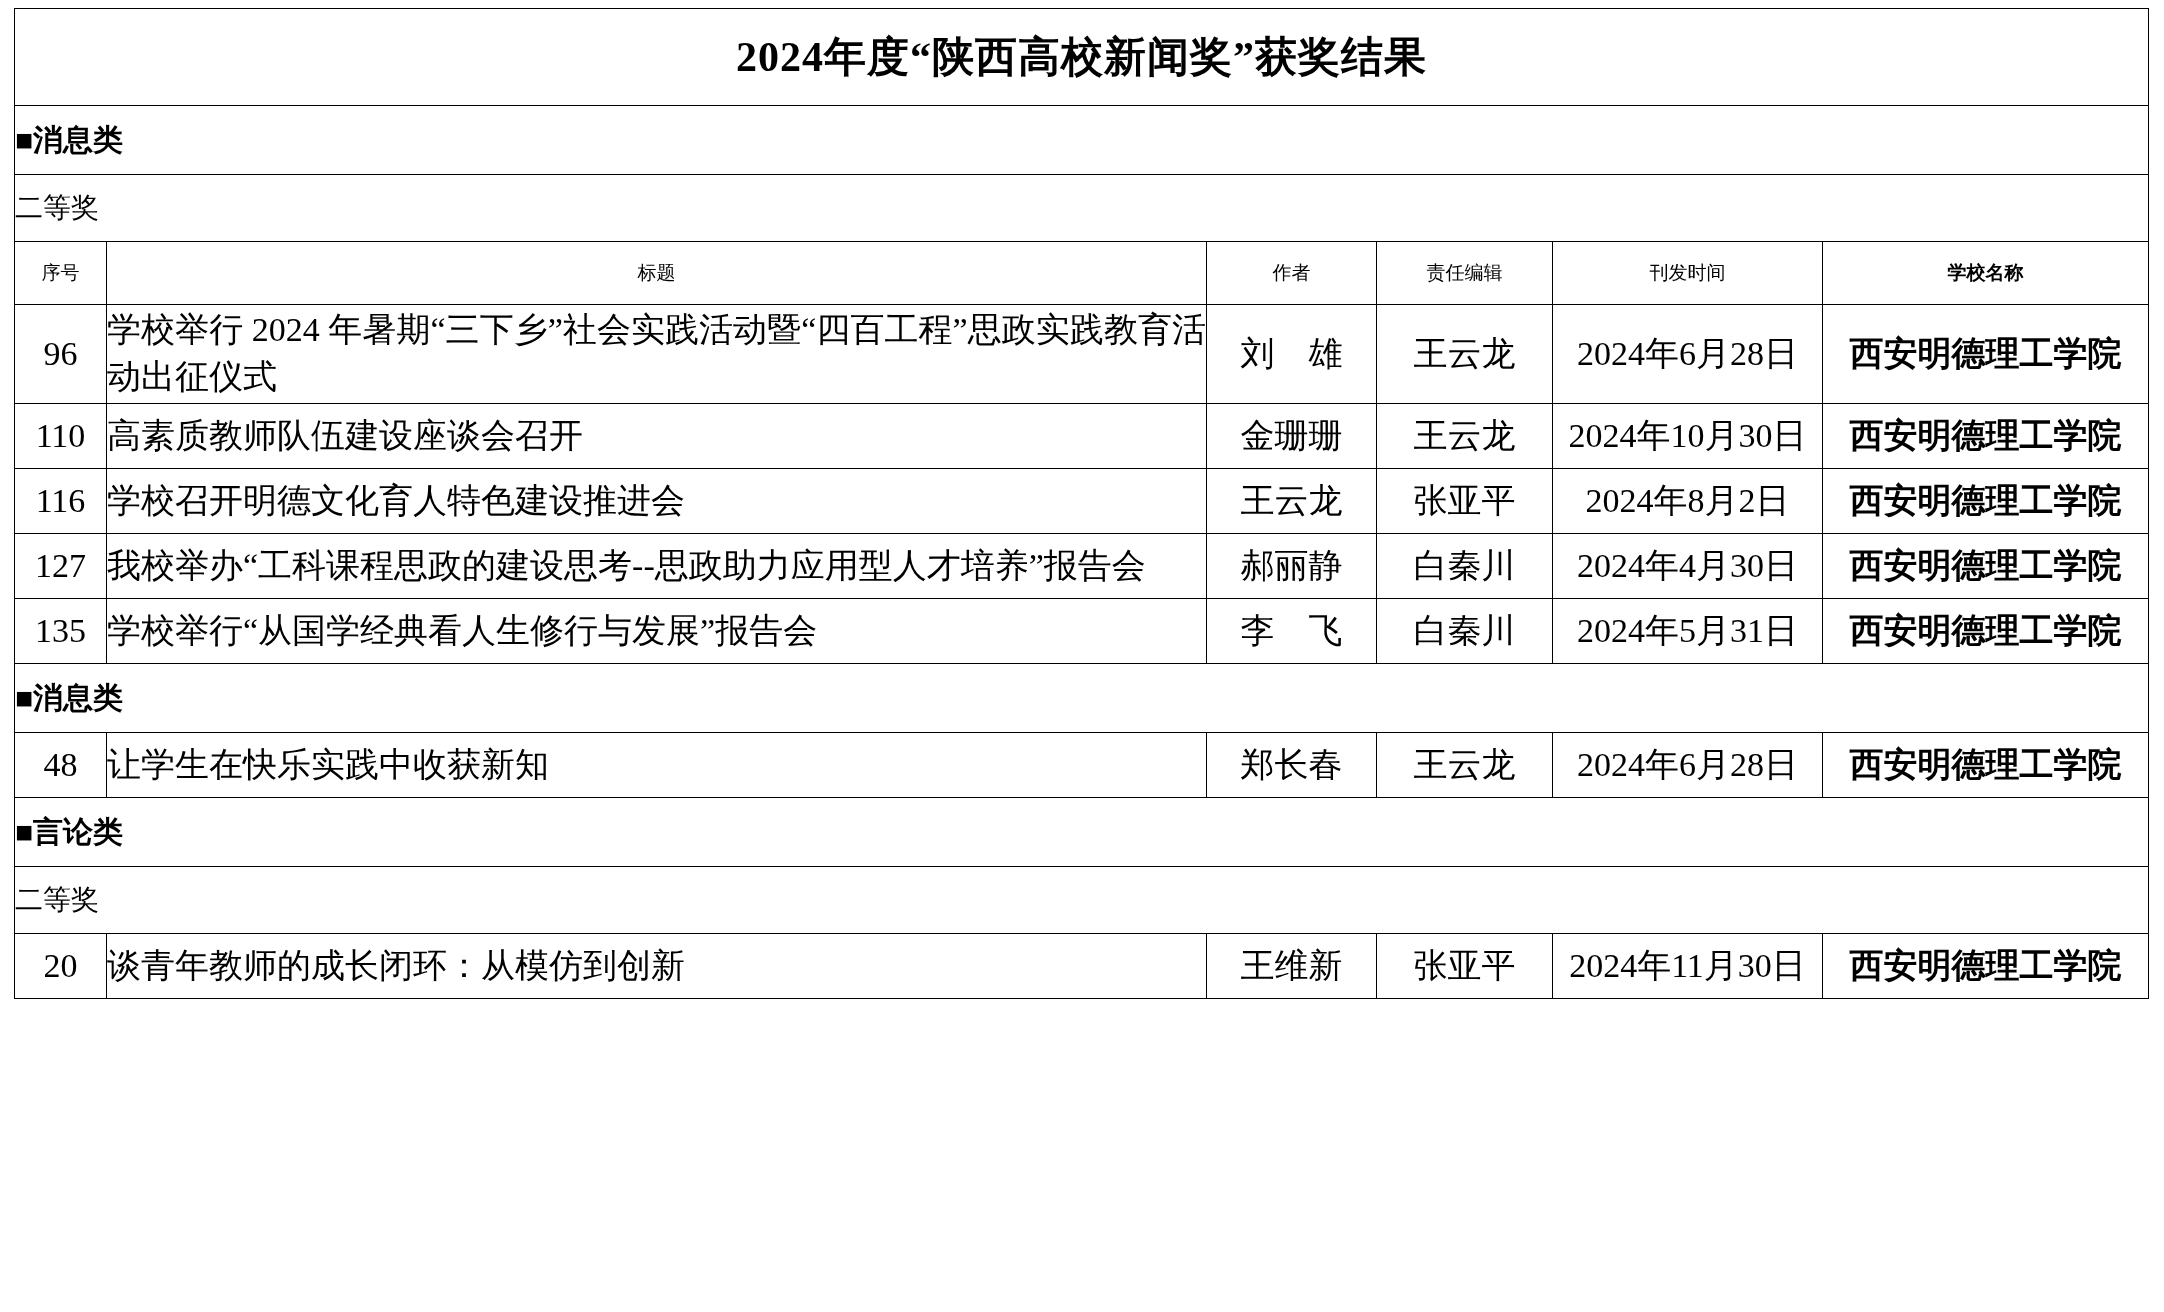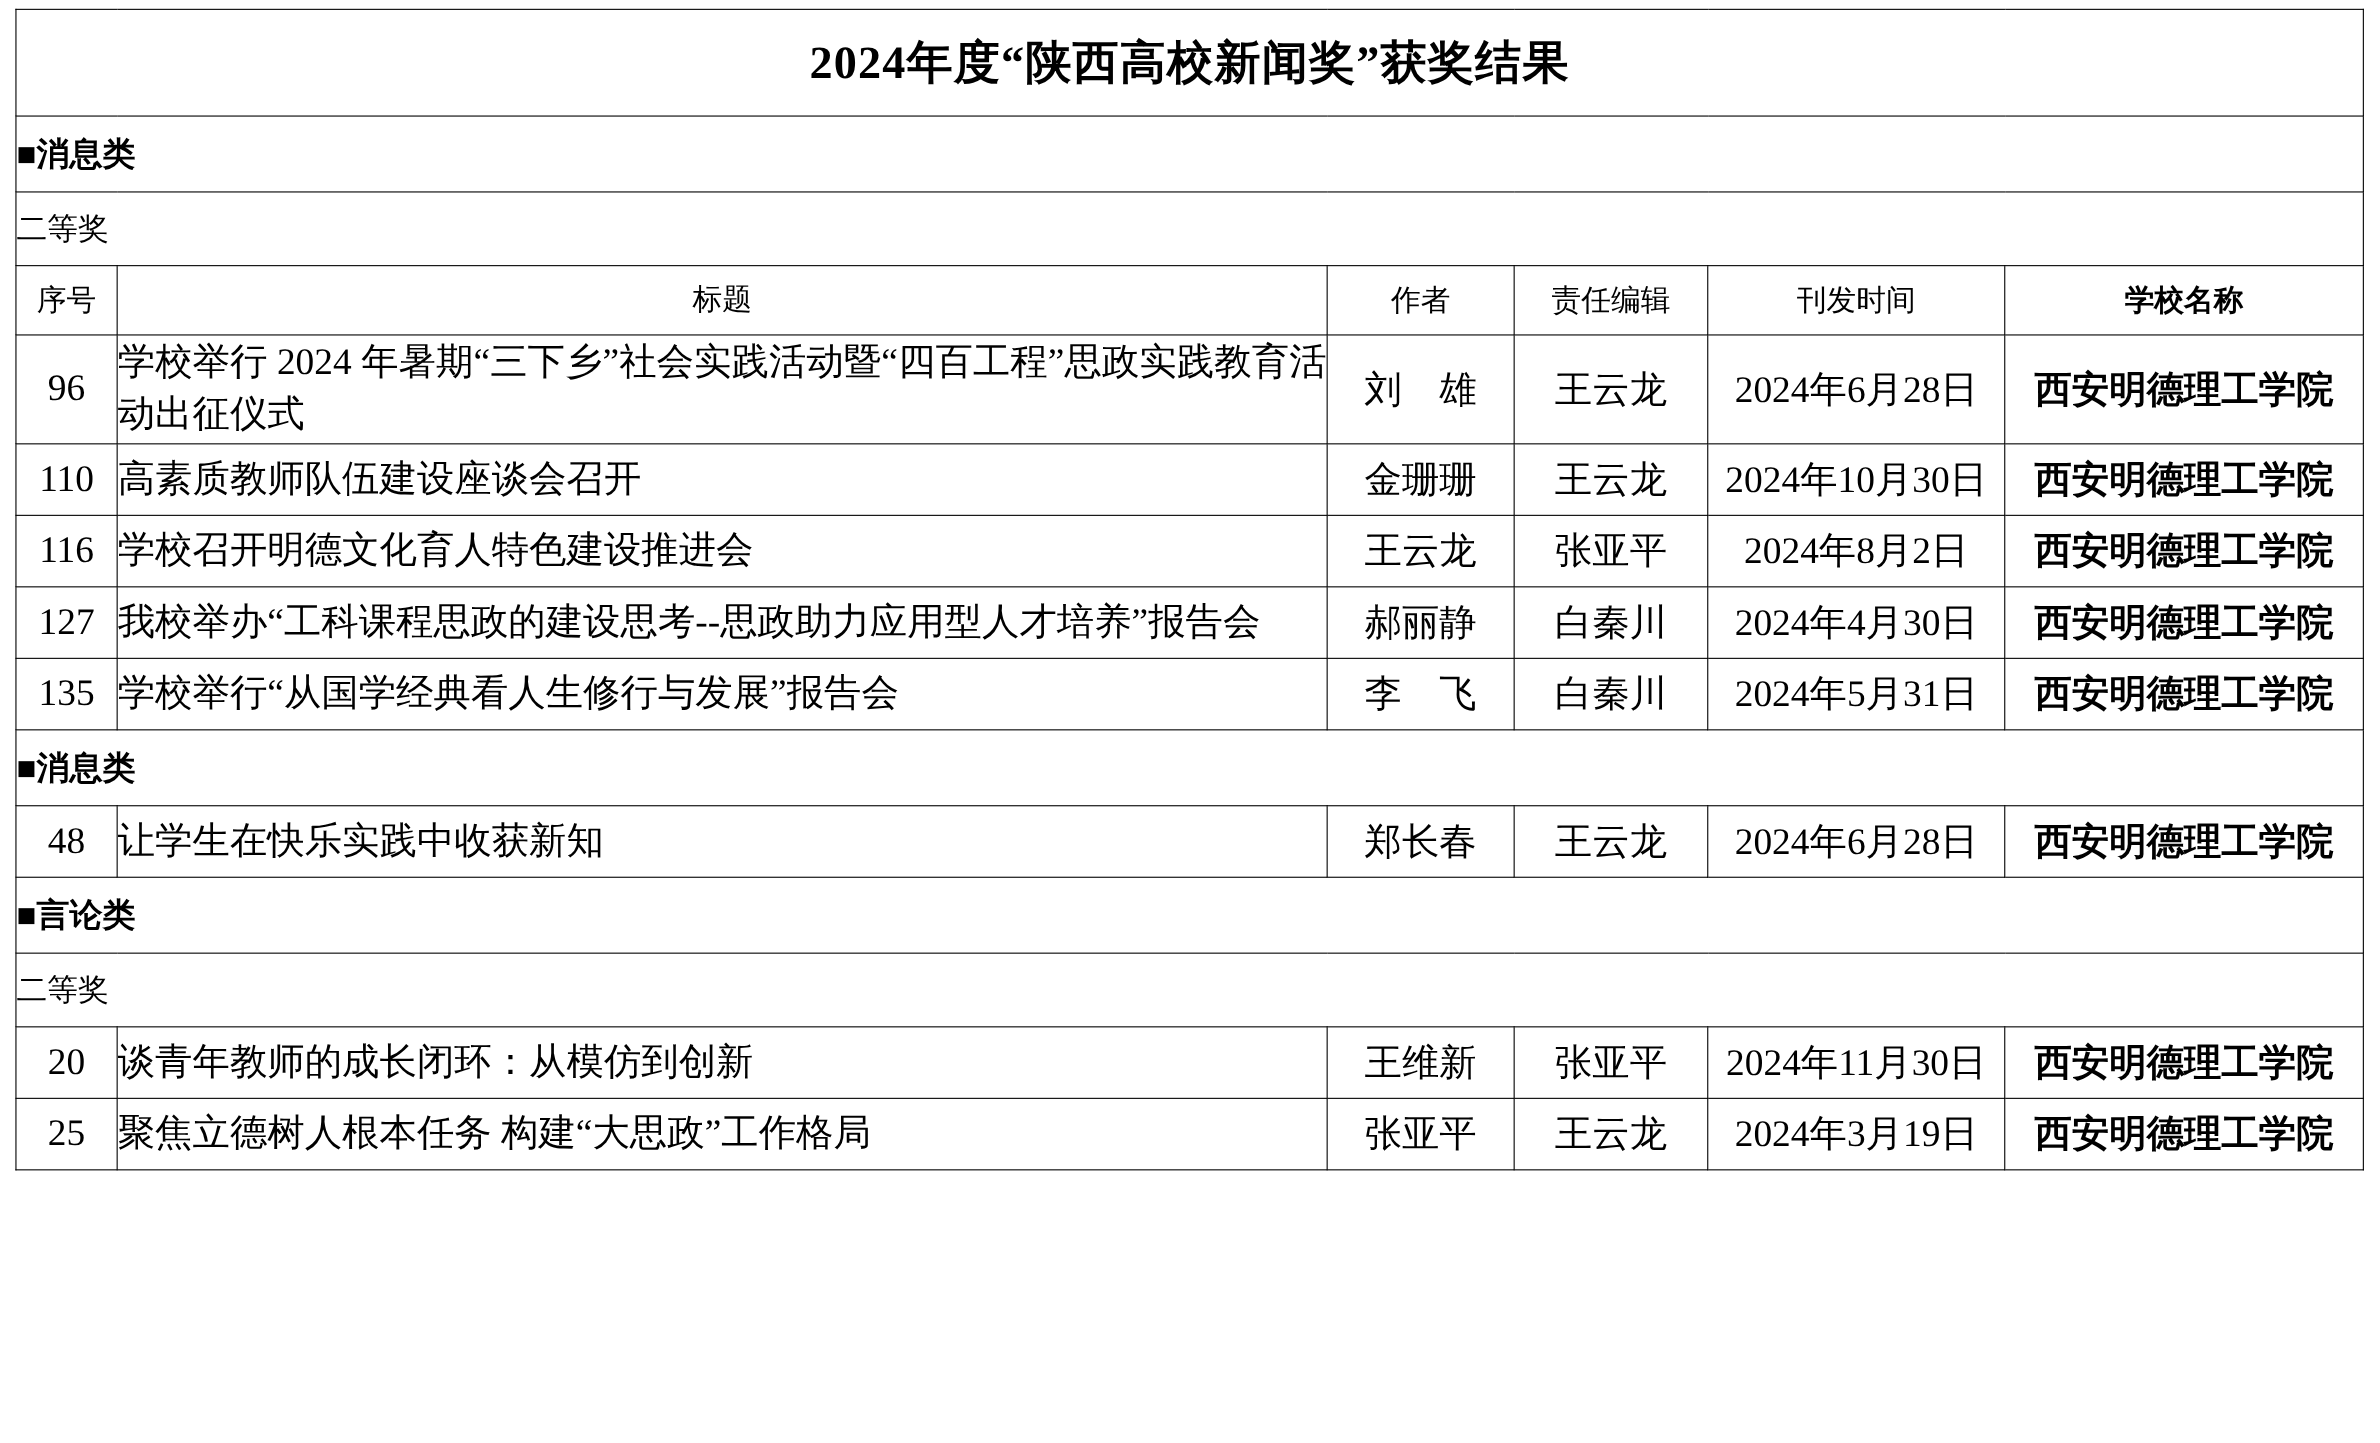--- a/index.html
+++ b/index.html
@@ -51,21 +51,21 @@
   .award-cell {
     height: 66px;
     font-size: 28px;
     padding-left: 16px;
     font-family: "Liberation Serif", "DejaVu Serif", serif;
   }
   
   .hdr td {
     height: 62px;
     text-align: center;
-    font-size: 27px;
+    font-size: 19px;
   }
   
   .data td {
     height: 64px;
     font-size: 34px;
   }
   .c-no       { width: 92px;  text-align: center; }
   .c-title    { width: 1100px; text-align: left; padding: 6px 14px; line-height: 1.38; }
   .c-author   { width: 170px; text-align: center; }
   .c-editor   { width: 176px; text-align: center; }
@@ -171,23 +171,15 @@
         <td class="award-cell" colspan="6">二等奖</td>
       </tr>
       <tr class="data">
         <td class="c-no">20</td>
         <td class="c-title">谈青年教师的成长闭环：从模仿到创新</td>
         <td class="c-author">王维新</td>
         <td class="c-editor">张亚平</td>
         <td class="c-date">2024年11月30日</td>
         <td class="c-school">西安明德理工学院</td>
       </tr>
-      <tr class="data">
-        <td class="c-no">25</td>
-        <td class="c-title">聚焦立德树人根本任务 构建“大思政”工作格局</td>
-        <td class="c-author">张亚平</td>
-        <td class="c-editor">王云龙</td>
-        <td class="c-date">2024年3月19日</td>
-        <td class="c-school">西安明德理工学院</td>
-      </tr>
     </tbody>
   </table>
 </div>
 
 </body></html>

